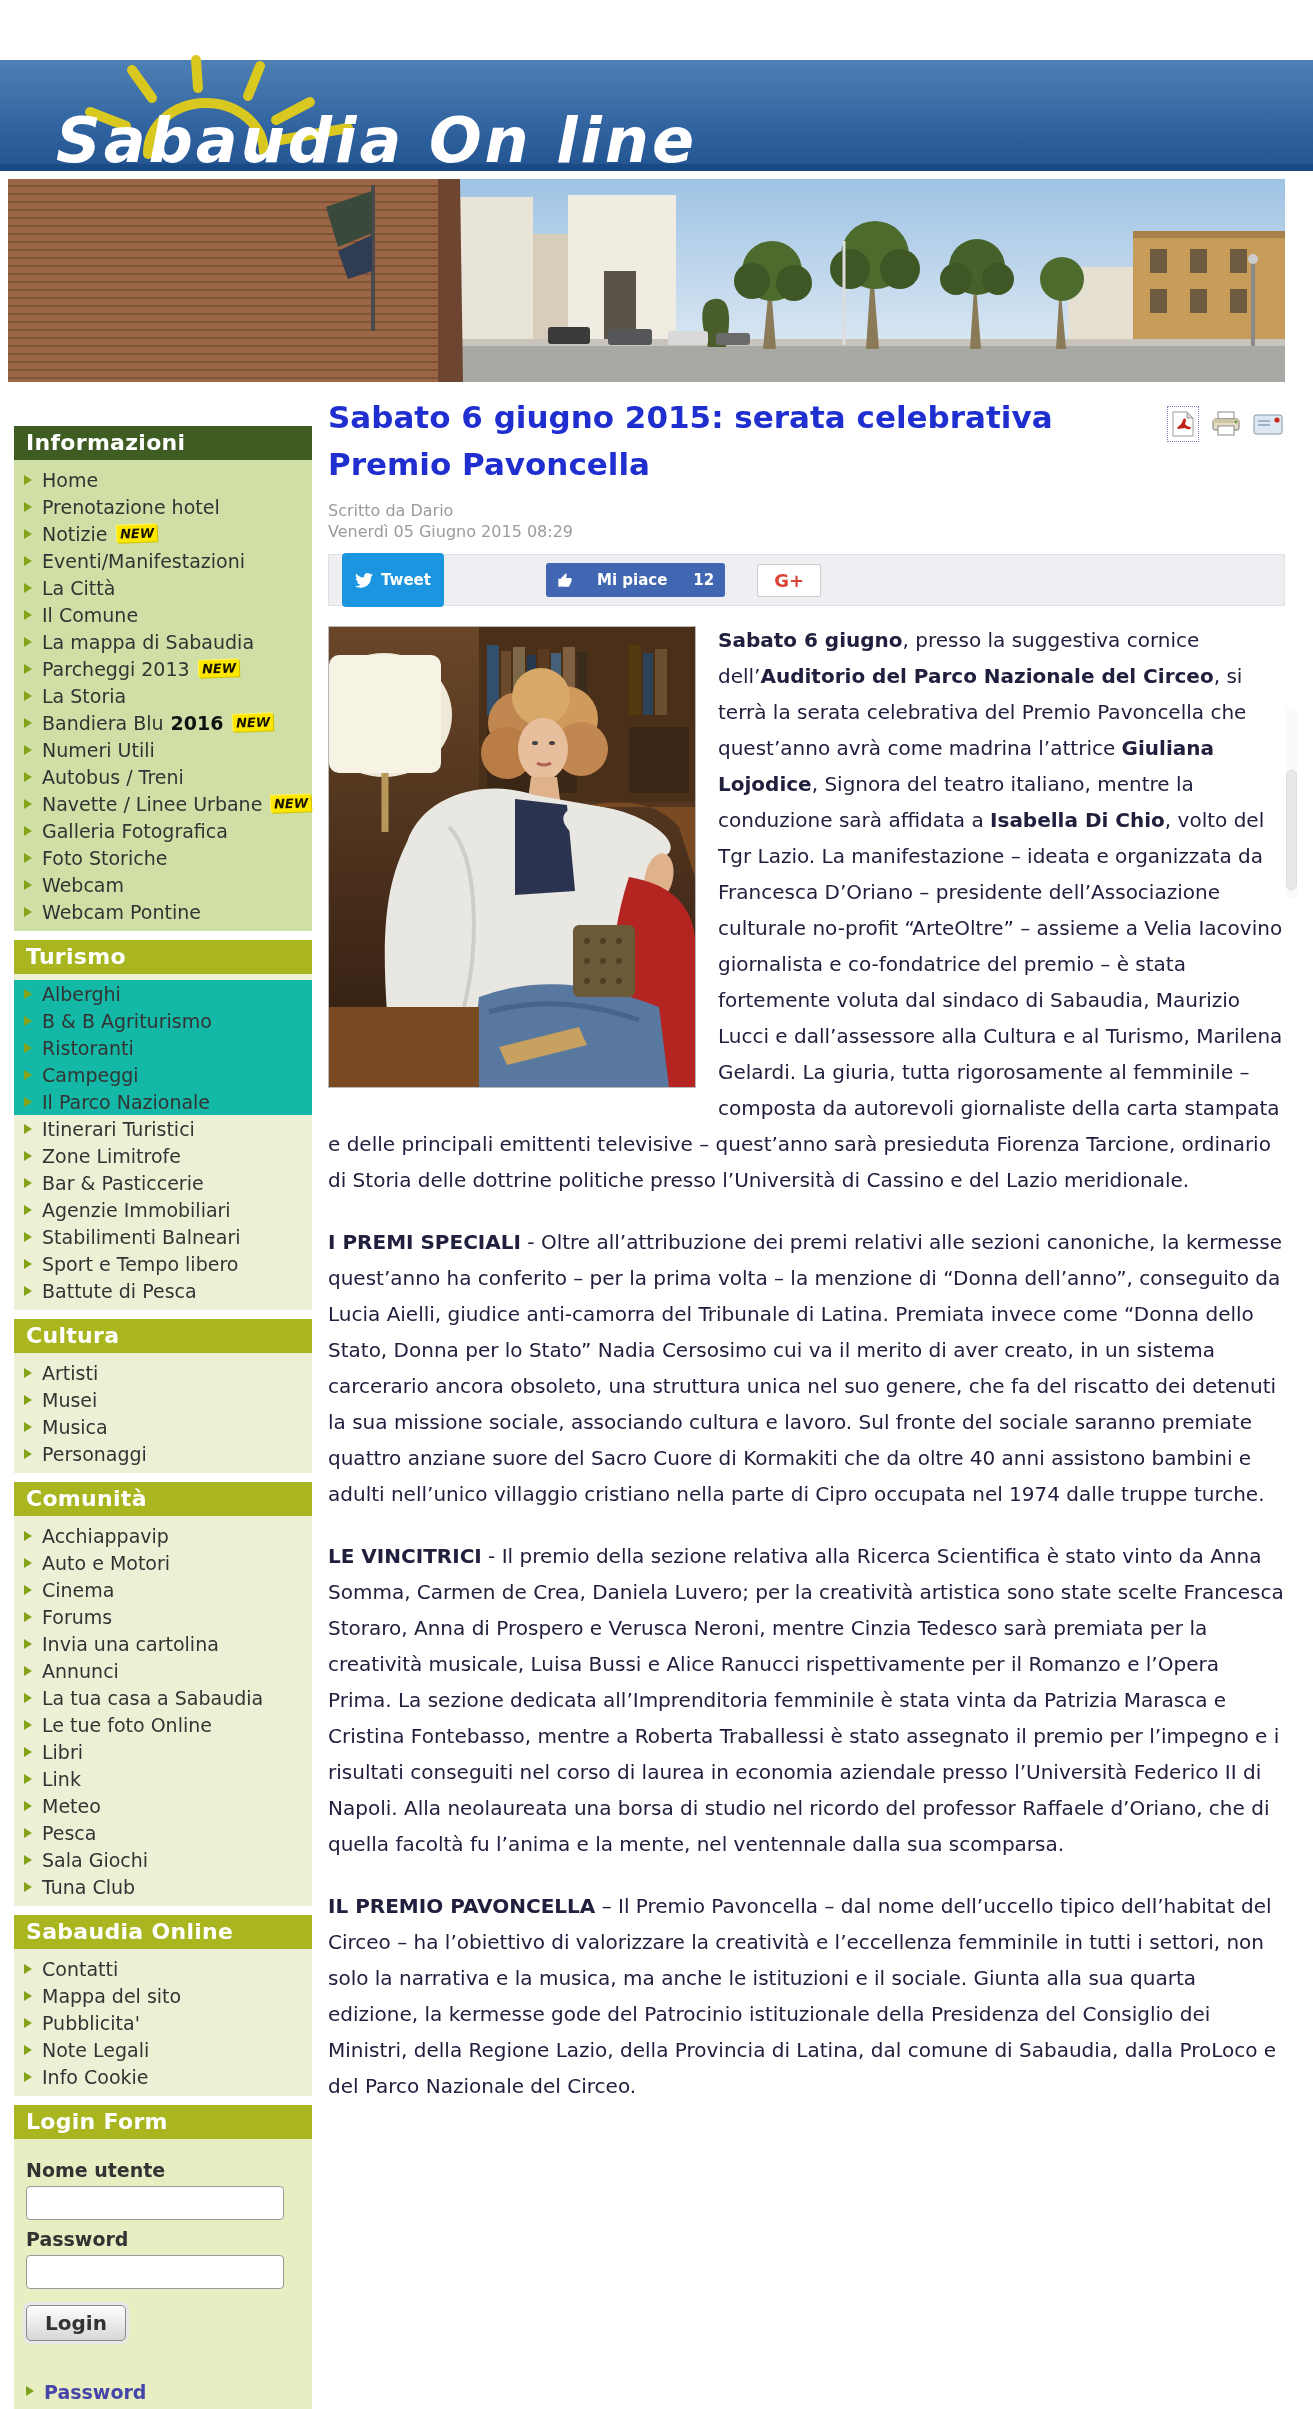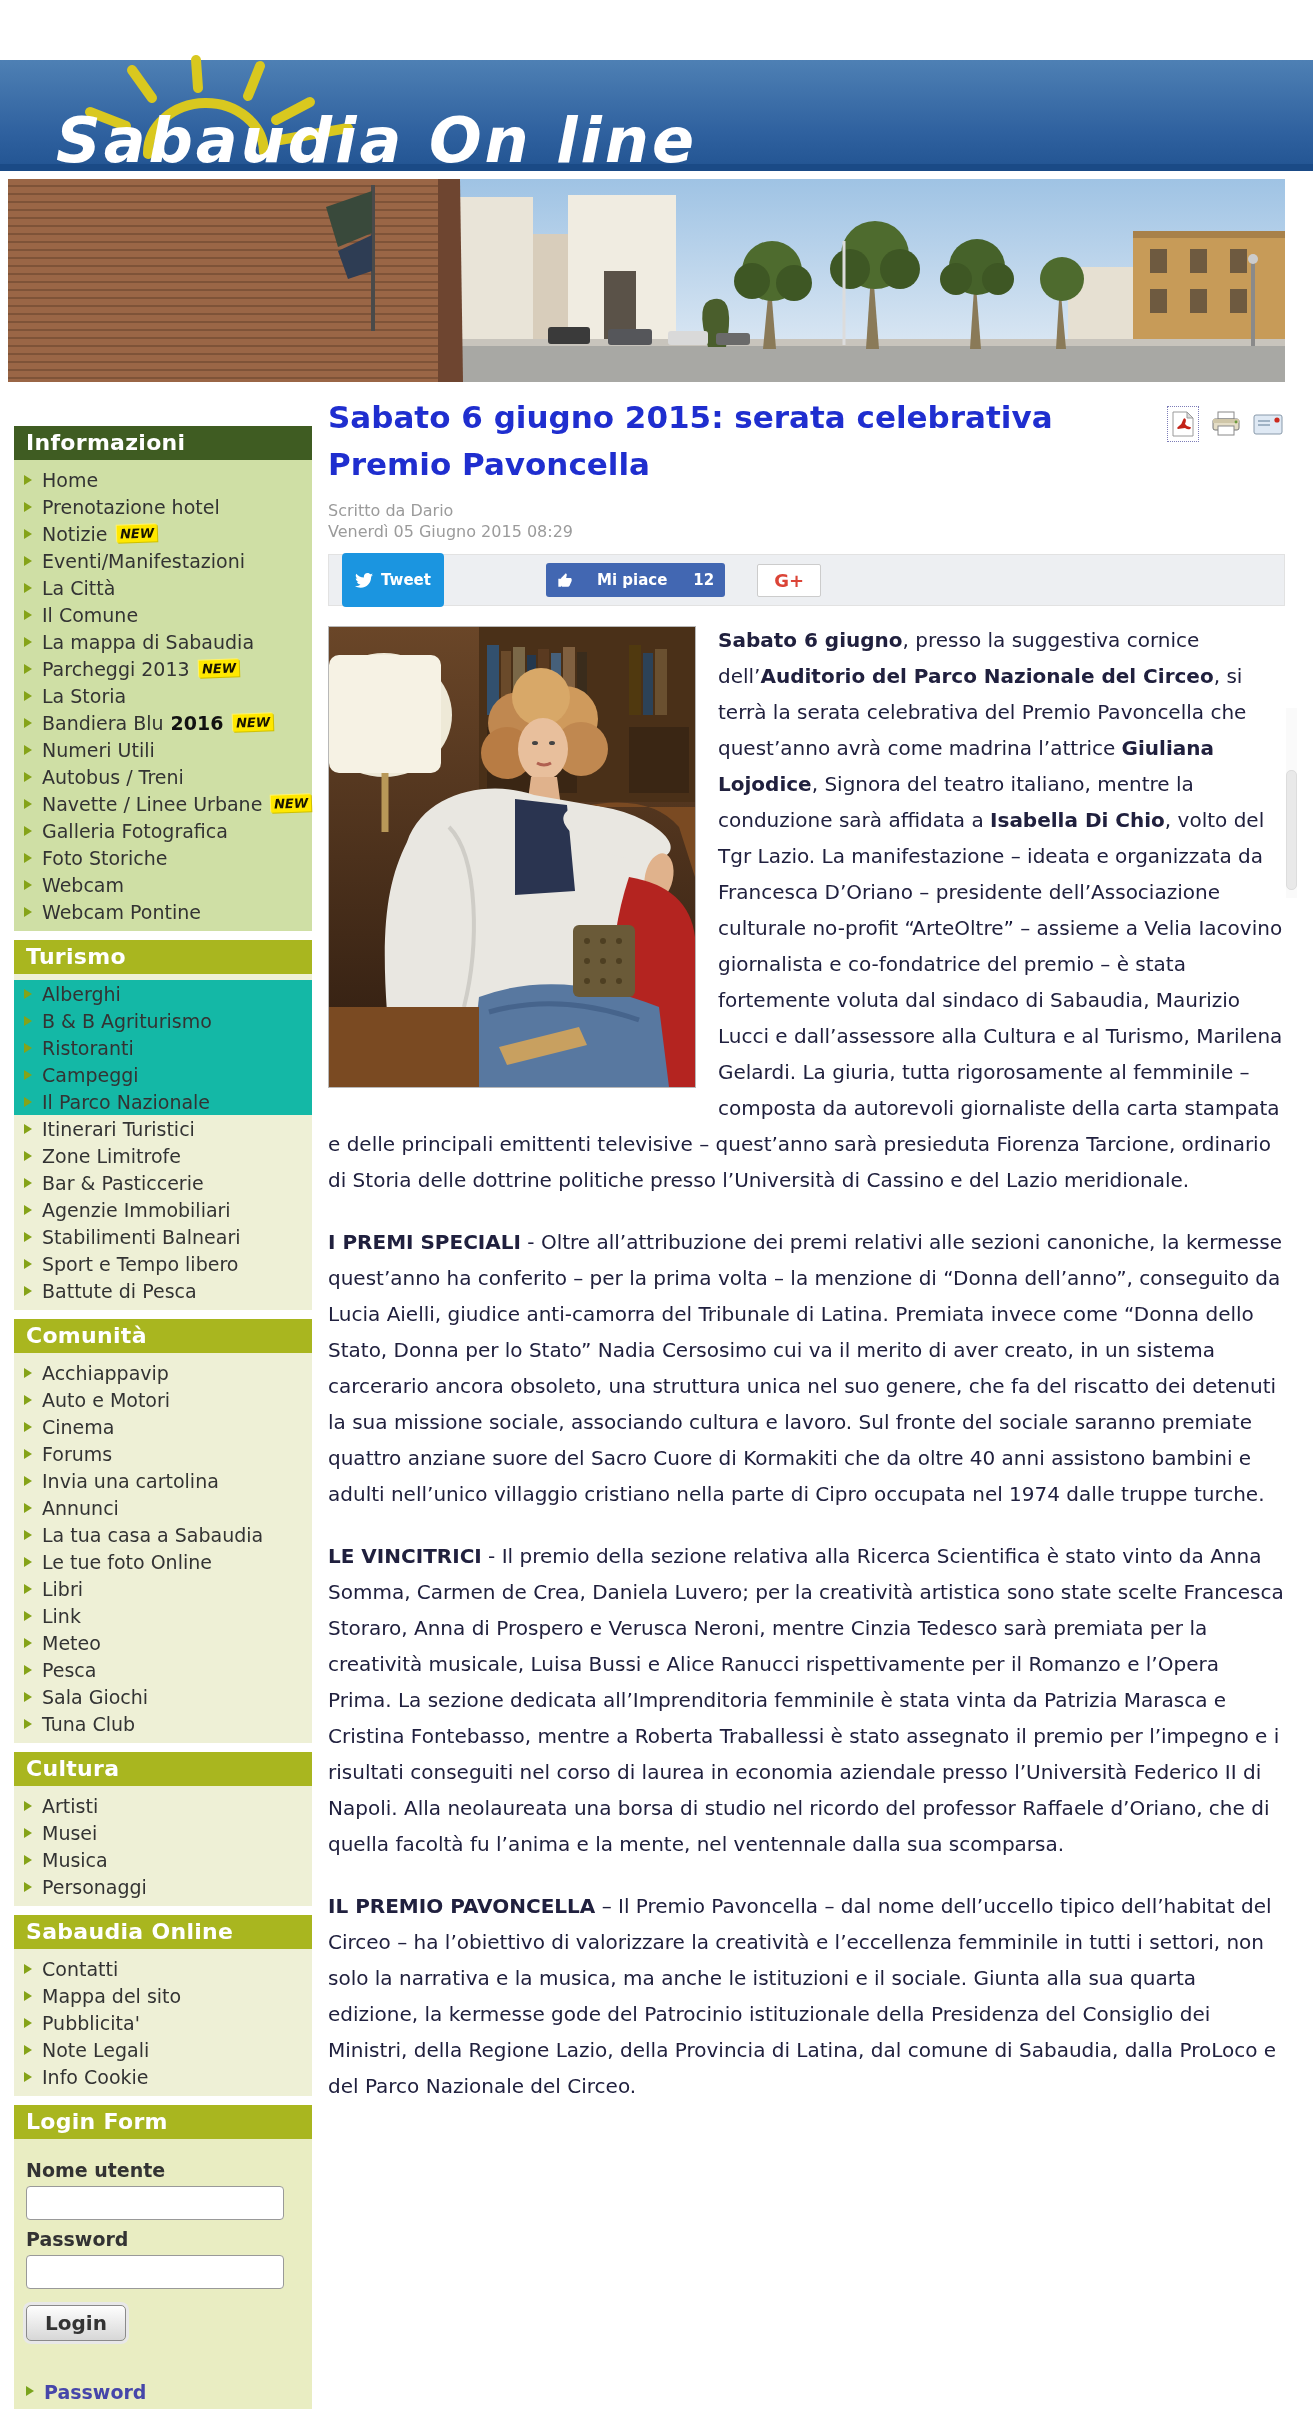--- a/index.html
+++ b/index.html
@@ -275,20 +275,43 @@
               <span class="lbl">Sport e Tempo libero</span>
             </li>
             <li class="menu-item">
               <span class="tri"></span>
               <span class="lbl">Battute di Pesca</span>
             </li>
           </ul>
       </div>
 
       <div class="section">
+        <div class="sec-head head-olive">Cultura</div>
+        <ul class="menu-body body-pale">
+
+        <li class="menu-item">
+              <span class="tri"></span>
+              <span class="lbl">Artisti</span>
+            </li>
+            <li class="menu-item">
+              <span class="tri"></span>
+              <span class="lbl">Musei</span>
+            </li>
+            <li class="menu-item">
+              <span class="tri"></span>
+              <span class="lbl">Musica</span>
+            </li>
+            <li class="menu-item">
+              <span class="tri"></span>
+              <span class="lbl">Personaggi</span>
+            </li>
+          </ul>
+      </div>
+
+      <div class="section">
         <div class="sec-head head-olive">Comunità</div>
         <ul class="menu-body body-pale">
 
         <li class="menu-item">
               <span class="tri"></span>
               <span class="lbl">Acchiappavip</span>
             </li>
             <li class="menu-item">
               <span class="tri"></span>
               <span class="lbl">Auto e Motori</span>
@@ -333,43 +356,20 @@
               <span class="tri"></span>
               <span class="lbl">Pesca</span>
             </li>
             <li class="menu-item">
               <span class="tri"></span>
               <span class="lbl">Sala Giochi</span>
             </li>
             <li class="menu-item">
               <span class="tri"></span>
               <span class="lbl">Tuna Club</span>
-            </li>
-          </ul>
-      </div>
-
-      <div class="section">
-        <div class="sec-head head-olive">Cultura</div>
-        <ul class="menu-body body-pale">
-
-        <li class="menu-item">
-              <span class="tri"></span>
-              <span class="lbl">Artisti</span>
-            </li>
-            <li class="menu-item">
-              <span class="tri"></span>
-              <span class="lbl">Musei</span>
-            </li>
-            <li class="menu-item">
-              <span class="tri"></span>
-              <span class="lbl">Musica</span>
-            </li>
-            <li class="menu-item">
-              <span class="tri"></span>
-              <span class="lbl">Personaggi</span>
             </li>
           </ul>
       </div>
 
       <div class="section">
         <div class="sec-head head-olive">Sabaudia Online</div>
         <ul class="menu-body body-pale">
 
         <li class="menu-item">
               <span class="tri"></span>

